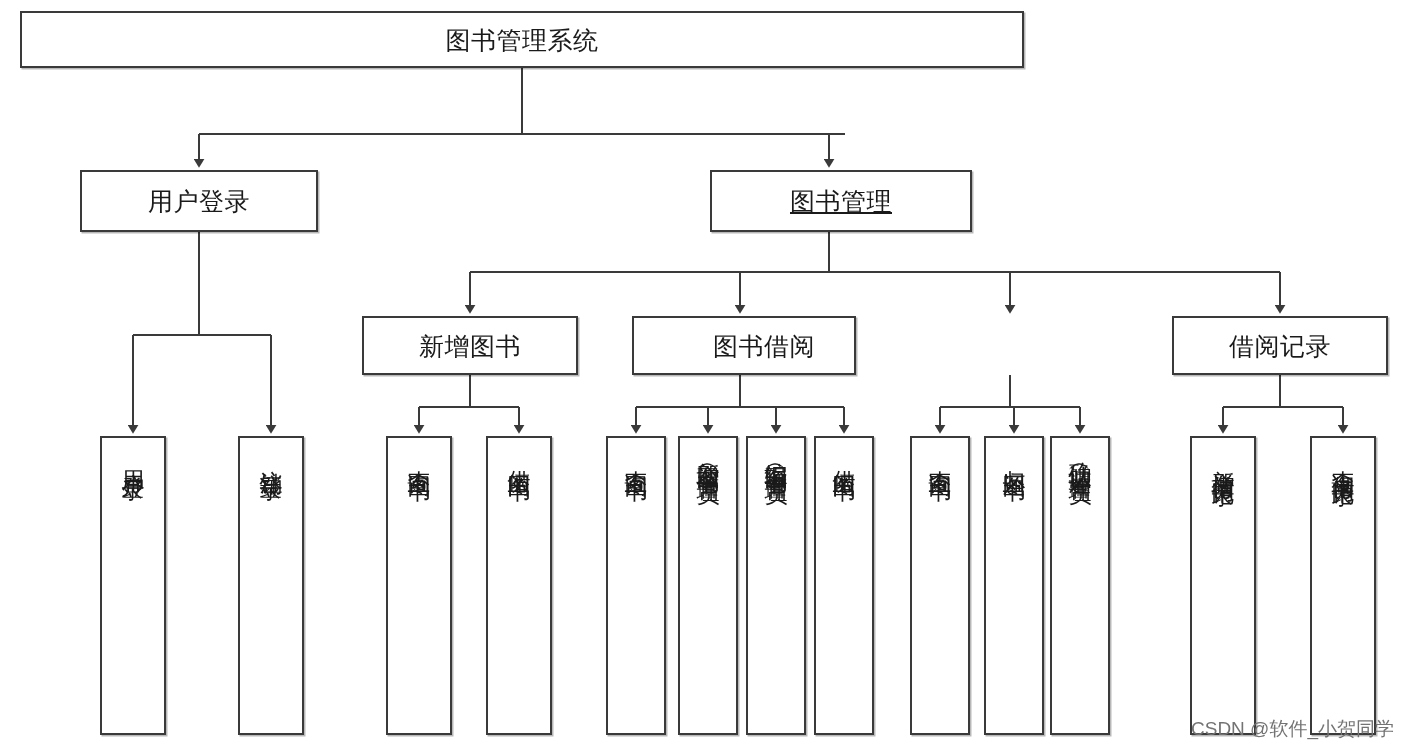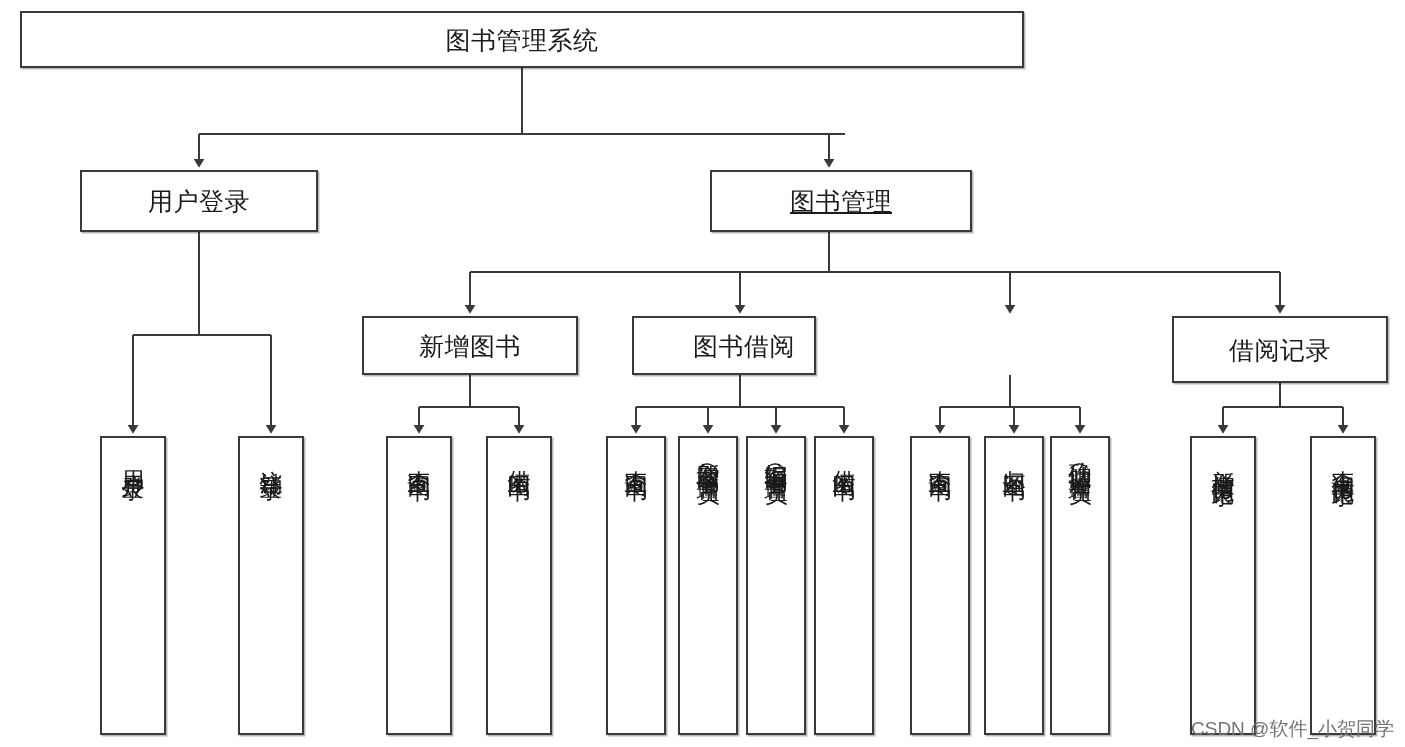--- a/index.html
+++ b/index.html
@@ -135,24 +135,24 @@
   <div class="node horizontal" style="left:80px; top:170px; width:238px; height:62px;">
     <span class="node-label">用户登录</span>
   </div>
   <div class="node horizontal" style="left:710px; top:170px; width:262px; height:62px;text-decoration:underline;">
     <span class="node-label">图书管理</span>
   </div>
 
   <div class="node horizontal" style="left:362px; top:316px; width:216px; height:59px;">
     <span class="node-label">新增图书</span>
   </div>
-  <div class="node horizontal" style="left:632px; top:316px; width:184px; height:59px;padding-left:40px;">
+  <div class="node horizontal" style="left:632px; top:316px; width:224px; height:59px;padding-left:40px;">
     <span class="node-label">图书借阅</span>
   </div>
-  <div class="node horizontal" style="left:1172px; top:316px; width:216px; height:67px;">
+  <div class="node horizontal" style="left:1172px; top:316px; width:216px; height:59px;">
     <span class="node-label">借阅记录</span>
   </div>
 
   <div class="node vertical" style="left:100px; top:436px; width:66px; height:299px;">
     <span class="node-label">用户登录</span>
   </div>
   <div class="node vertical" style="left:238px; top:436px; width:66px; height:299px;">
     <span class="node-label">注销登录</span>
   </div>
 

